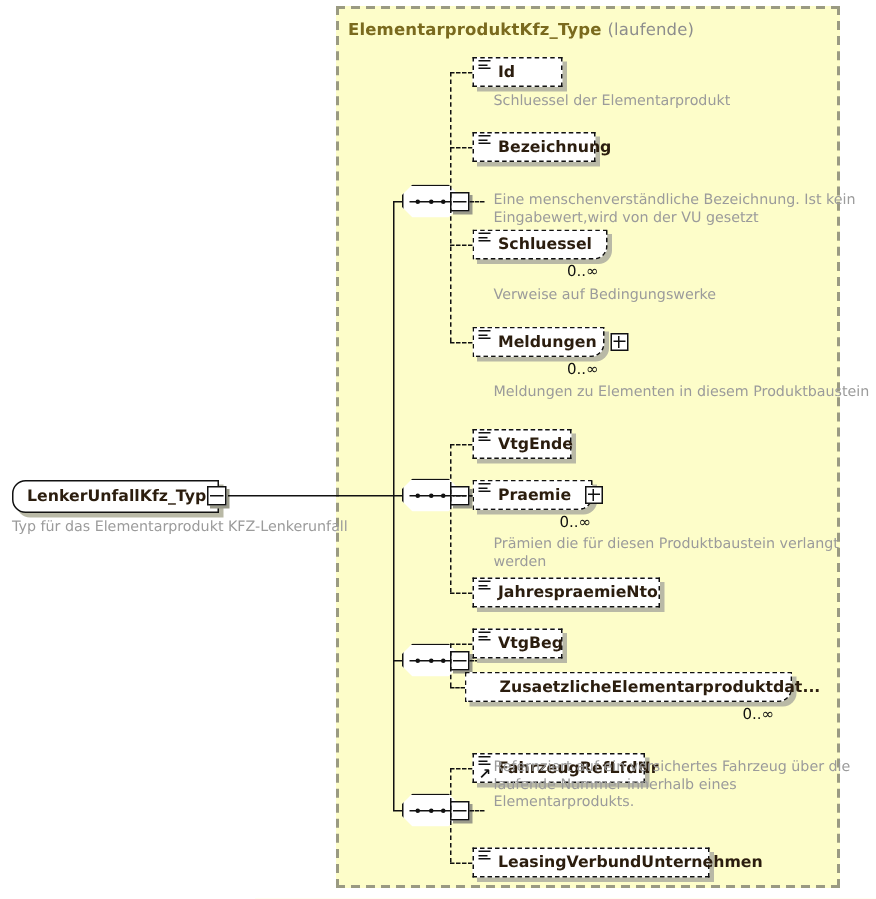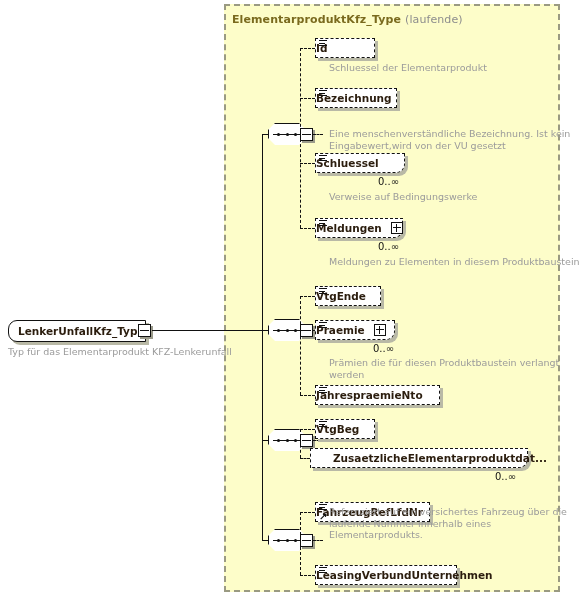--- a/index.html
+++ b/index.html
@@ -28,21 +28,21 @@
   .el{
     position:absolute;height:20px;box-sizing:border-box;
     background:#ffffff;border:1px dashed #111111;
     display:flex;align-items:center;
     box-shadow:3px 3px 0 0 #b9b9a6;
   }
   .el.round{border-radius:0 0 9px 0;}
   .el-label{
     font-size:10.5px;font-weight:bold;color:#2b1d0e;
     white-space:nowrap;line-height:1;
-    padding-right:9px;
+    padding-left:16px;padding-right:9px;
   }
   .el.noicon .el-label{padding-left:22px;}
 
   
   .el-icon{
     position:absolute;left:3px;top:1px;width:8px;height:7px;
   }
   .el-icon i{
     display:block;background:#111;height:1px;margin-bottom:1.5px;
   }
@@ -313,21 +313,21 @@
         <i></i>
         <i></i>
       </span>
     <span class="ref-arrow">↗</span>
     <span class="el-label">FahrzeugRefLfdNr</span>
   </div>
   <div class="desc" style="left:329px;top:506px;">Refernziert auf ein versichertes Fahrzeug über die
 laufende Nummer innerhalb eines Elementarprodukts.</div>
 
   <div class="dln h" style="left:300px;top:575px;width:15px;"></div>
-  <div class="el" style="left:315px;top:565px;width:142px;">
+  <div class="el" style="left:315px;top:565px;width:158px;">
     <span class="el-icon">
         <i></i>
         <i></i>
         <i></i>
       </span>
     <span class="el-label">LeasingVerbundUnternehmen</span>
   </div>
 
 </div>
 

